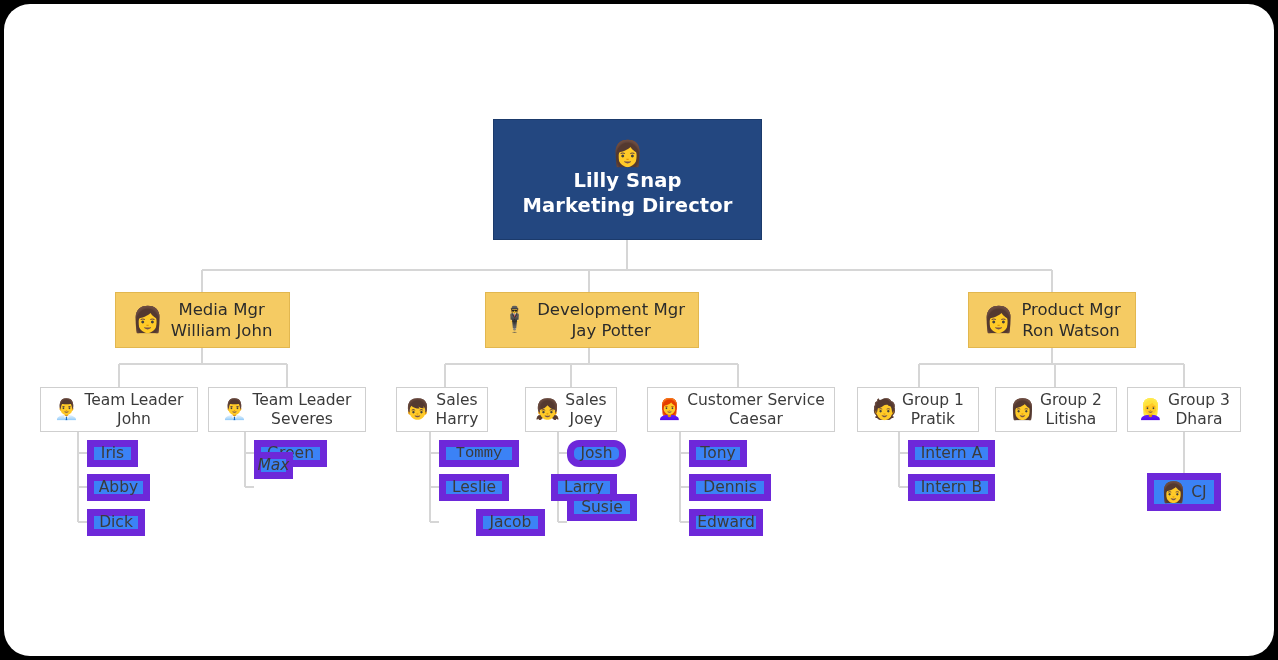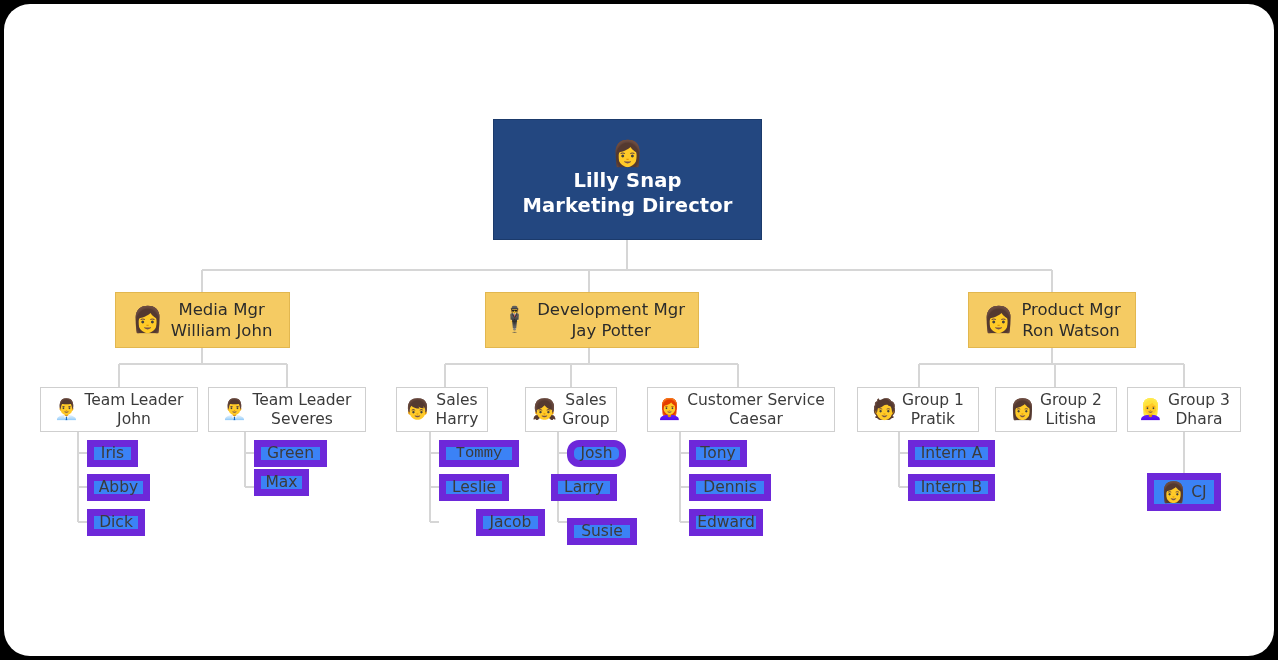--- a/index.html
+++ b/index.html
@@ -206,21 +206,21 @@
       <div class="txt">
         <div>Sales</div>
         <div>Harry</div>
       </div>
     </div>
 
     <div class="node sub" style="left:521px; top:383px; width:92px; height:45px;">
       <span class="av">👧</span>
       <div class="txt">
         <div>Sales</div>
-        <div>Group</div>
+        <div>Joey</div>
       </div>
     </div>
 
     <div class="node sub" style="left:643px; top:383px; width:188px; height:45px;">
       <span class="av">👩‍🦰</span>
       <div class="txt">
         <div>Customer Service</div>
         <div>Caesar</div>
       </div>
     </div>
@@ -255,41 +255,41 @@
     <div class="node leaf" style="left:83px; top:470px; width:63px; height:27px;">
       <span class="txt">Abby</span>
     </div>
     <div class="node leaf" style="left:83px; top:505px; width:58px; height:27px;">
       <span class="txt">Dick</span>
     </div>
 
     <div class="node leaf" style="left:250px; top:436px; width:73px; height:27px;">
       <span class="txt">Green</span>
     </div>
-    <div class="node leaf" style="left:250px; top:465px; width:55px; height:27px;">
+    <div class="node leaf" style="left:250px; top:448px; width:39px; height:27px;font-style:italic;">
       <span class="txt">Max</span>
     </div>
 
     <div class="node leaf" style="left:435px; top:436px; width:80px; height:27px;font-family:Liberation Mono, monospace;">
       <span class="txt">Tommy</span>
     </div>
     <div class="node leaf" style="left:435px; top:470px; width:70px; height:27px;">
       <span class="txt">Leslie</span>
     </div>
     <div class="node leaf" style="left:426px; top:505px; width:69px; height:27px;margin-left:46px;">
       <span class="txt">Jacob</span>
     </div>
 
     <div class="node leaf" style="left:563px; top:436px; width:59px; height:27px;border-radius:12px;">
       <span class="txt">Josh</span>
     </div>
     <div class="node leaf" style="left:547px; top:470px; width:66px; height:27px;">
       <span class="txt">Larry</span>
     </div>
-    <div class="node leaf" style="left:563px; top:514px; width:70px; height:27px;">
+    <div class="node leaf" style="left:563px; top:490px; width:70px; height:27px;">
       <span class="txt">Susie</span>
     </div>
 
     <div class="node leaf" style="left:685px; top:436px; width:58px; height:27px;">
       <span class="txt">Tony</span>
     </div>
     <div class="node leaf" style="left:685px; top:470px; width:82px; height:27px;">
       <span class="txt">Dennis</span>
     </div>
     <div class="node leaf" style="left:685px; top:505px; width:74px; height:27px;">

